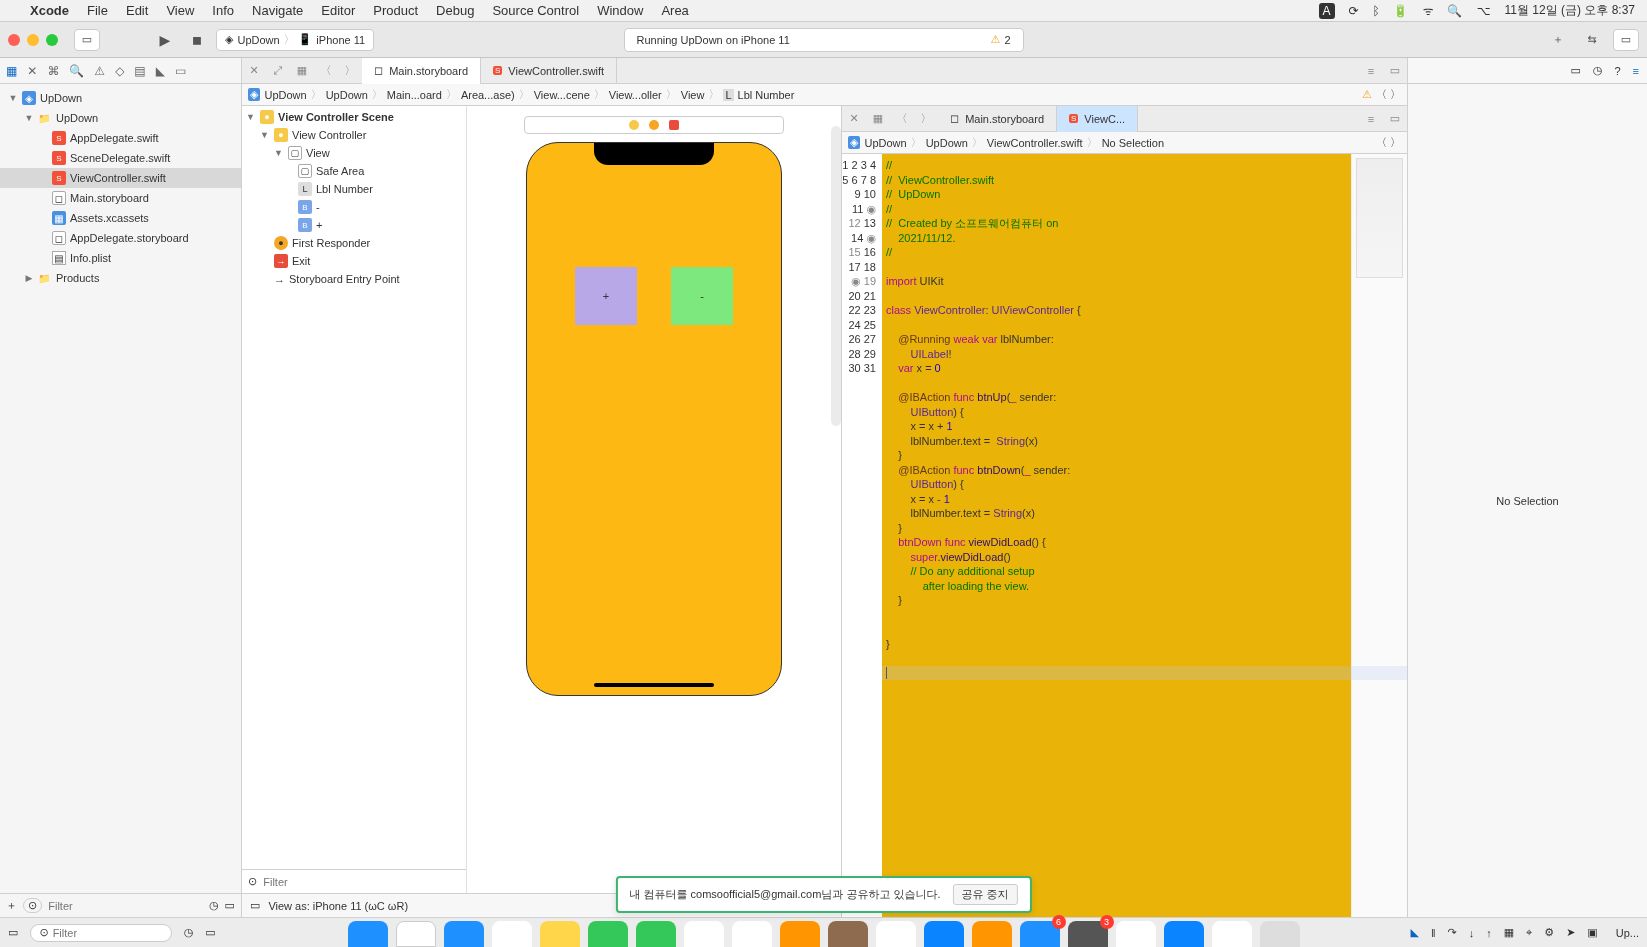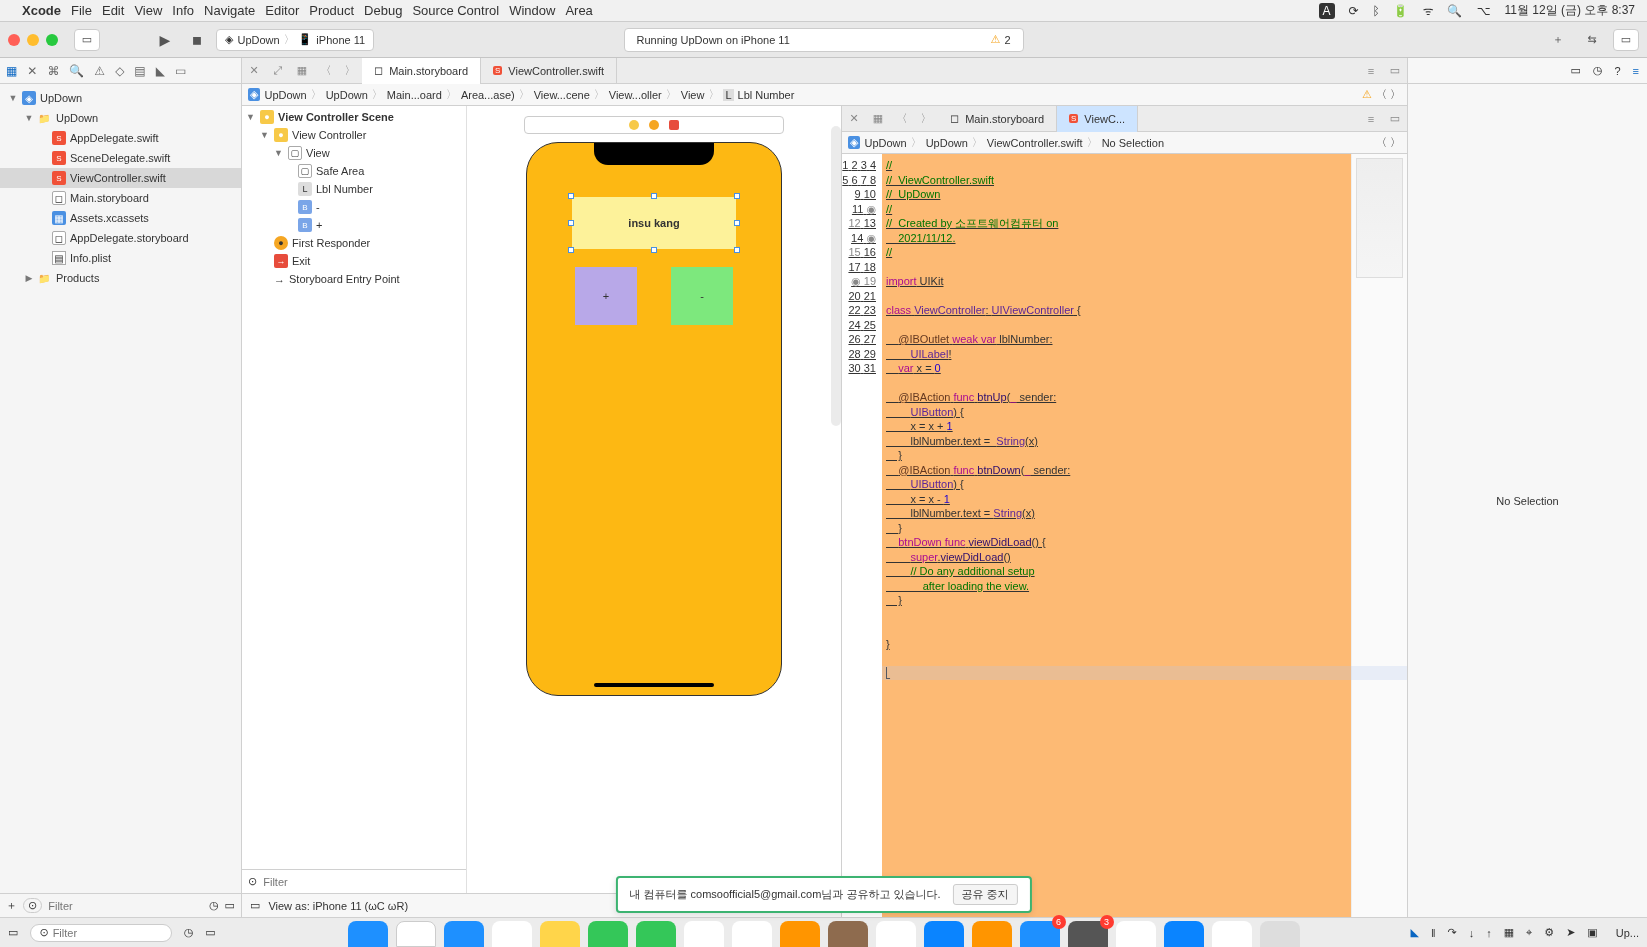--- a/index.html
+++ b/index.html
@@ -1,17 +1,17 @@
 <!DOCTYPE html>
 <html><head>
 <meta charset="utf-8">
 <style>
 *{margin:0;padding:0;box-sizing:border-box;font-family:-apple-system,BlinkMacSystemFont,"SF Pro Text",sans-serif;font-size:11px;color:#333;}
 body{background:#f0f0f0;height:947px;width:1647px;overflow:hidden;position:relative;}
-.menubar{height:22px;background:rgba(240,240,240,0.95);display:flex;align-items:center;padding:0 12px;gap:10px;border-bottom:1px solid #ccc;}
+.menubar{height:22px;background:rgba(240,240,240,0.95);display:flex;align-items:center;padding:0 12px;gap:18px;border-bottom:1px solid #ccc;}
 .menubar .apple{font-size:14px;}
 .menubar .item{font-size:13px;}
 .menubar .item.bold{font-weight:600;}
 .menubar .right{margin-left:auto;display:flex;gap:14px;align-items:center;}
 .menubar .right span{font-size:12px;}
 .toolbar{height:36px;background:#e8e8e8;border-bottom:1px solid #c5c5c5;display:flex;align-items:center;padding:0 8px;gap:6px;position:relative;}
 .traffic{display:flex;gap:7px;margin-right:10px;}
 .traffic div{width:12px;height:12px;border-radius:50%;}
 .traffic .r{background:#ff5f56;}
 .traffic .y{background:#ffbd2e;}
@@ -64,21 +64,21 @@
 .phone{position:absolute;top:36px;left:50%;transform:translateX(-50%);width:256px;height:554px;background:#fdb813;border-radius:32px;border:1px solid #333;}
 .notch{position:absolute;top:0;left:50%;transform:translateX(-50%);width:120px;height:22px;background:#000;border-radius:0 0 14px 14px;}
 .lbl-num{position:absolute;top:54px;left:50%;transform:translateX(-50%);width:164px;height:52px;background:#fdf29a;display:flex;align-items:center;justify-content:center;font-size:20px;font-weight:600;color:#333;}
 .sel-handle{position:absolute;width:6px;height:6px;background:#fff;border:1px solid #4a90e2;}
 .btn-plus{position:absolute;top:124px;left:48px;width:62px;height:58px;background:#b8a8e8;display:flex;align-items:center;justify-content:center;color:#d63384;font-size:16px;}
 .btn-minus{position:absolute;top:124px;right:48px;width:62px;height:58px;background:#7de87d;display:flex;align-items:center;justify-content:center;color:#d63384;font-size:16px;}
 .home-ind{position:absolute;bottom:8px;left:50%;transform:translateX(-50%);width:120px;height:4px;background:#000;border-radius:2px;}
 .canvas-bottom{height:24px;border-top:1px solid #d0d0d0;background:#f7f7f7;display:flex;align-items:center;padding:0 8px;gap:8px;font-size:11px;color:#555;}
 .canvas-bottom .sp{flex:1;}
 .right-editor{flex:1;display:flex;flex-direction:column;min-width:0;}
-.code-area{flex:1;display:flex;background:#fdba74;font-family:"SF Mono",Menlo,monospace;font-size:11px;overflow:hidden;position:relative;text-decoration:underline;}
+.code-area{flex:1;display:flex;background:#eab308;font-family:"SF Mono",Menlo,monospace;font-size:11px;overflow:hidden;position:relative;}
 .gutter{width:40px;text-align:right;padding:4px 6px 4px 0;color:#aaa;background:#fff;line-height:14.5px;}
 .gutter .dot{color:#888;}
 .code{flex:1;padding:4px 4px;white-space:pre;line-height:14.5px;color:#333;}
 .code .kw{color:#aa0d91;}
 .code .cmt{color:#007400;}
 .code .typ{color:#5c2699;}
 .code .attr{color:#643820;}
 .code .num{color:#1c00cf;}
 .code .fn{color:#2e0d6e;}
 .code-area .cursor-line{position:absolute;left:40px;right:0;height:14px;background:rgba(180,200,240,0.25);}
@@ -325,31 +325,20 @@
           <div class="canvas-wrap">
             <div class="canvas">
               <div class="phone-topbar">
                 <span style="background:#f7c948;border-radius:50%;"></span>
                 <span style="background:#f5a623;border-radius:50%;"></span>
                 <span style="background:#e74c3c;"></span>
               </div>
 
               <div class="phone">
                 <div class="notch"></div>
-                <div class="lbl-num">
-                  <span>insu kang</span>
-                  <div class="sel-handle" style="top:-4px;left:-4px;"></div>
-                  <div class="sel-handle" style="top:-4px;left:50%;transform:translateX(-50%);"></div>
-                  <div class="sel-handle" style="top:-4px;right:-4px;"></div>
-                  <div class="sel-handle" style="top:50%;left:-4px;transform:translateY(-50%);"></div>
-                  <div class="sel-handle" style="top:50%;right:-4px;transform:translateY(-50%);"></div>
-                  <div class="sel-handle" style="bottom:-4px;left:-4px;"></div>
-                  <div class="sel-handle" style="bottom:-4px;left:50%;transform:translateX(-50%);"></div>
-                  <div class="sel-handle" style="bottom:-4px;right:-4px;"></div>
-                </div>
                 <div class="btn-plus">
                     <span>+</span>
                   </div>
                 <div class="btn-minus">
                     <span>-</span>
                   </div>
                 <div class="home-ind"></div>
               </div>
               <div class="scrollbar-v" style="top:20px;"></div>
             </div>
@@ -439,21 +428,21 @@
 <span class="cmt">//  UpDown</span>
 <span class="cmt">//</span>
 <span class="cmt">//  Created by 소프트웨어컴퓨터 on
     2021/11/12.</span>
 <span class="cmt">//</span>
 
 <span class="kw">import</span> UIKit
 
 <span class="kw">class</span> <span class="typ">ViewController</span>: <span class="typ">UIViewController</span> {
 
-    <span class="attr">@IBOutlet</span> <span class="kw">weak var</span> lblNumber:
+    <span class="attr">@Running</span> <span class="kw">weak var</span> lblNumber:
         <span class="typ">UILabel</span>!
     <span class="kw">var</span> x = <span class="num">0</span>
 
     <span class="attr">@IBAction</span> <span class="kw">func</span> <span class="fn">btnUp</span>(<span class="kw">_</span> sender:
         <span class="typ">UIButton</span>) {
         x = x + <span class="num">1</span>
         lblNumber.text =  <span class="typ">String</span>(x)
     }
     <span class="attr">@IBAction</span> <span class="kw">func</span> <span class="fn">btnDown</span>(<span class="kw">_</span> sender:
         <span class="typ">UIButton</span>) {

